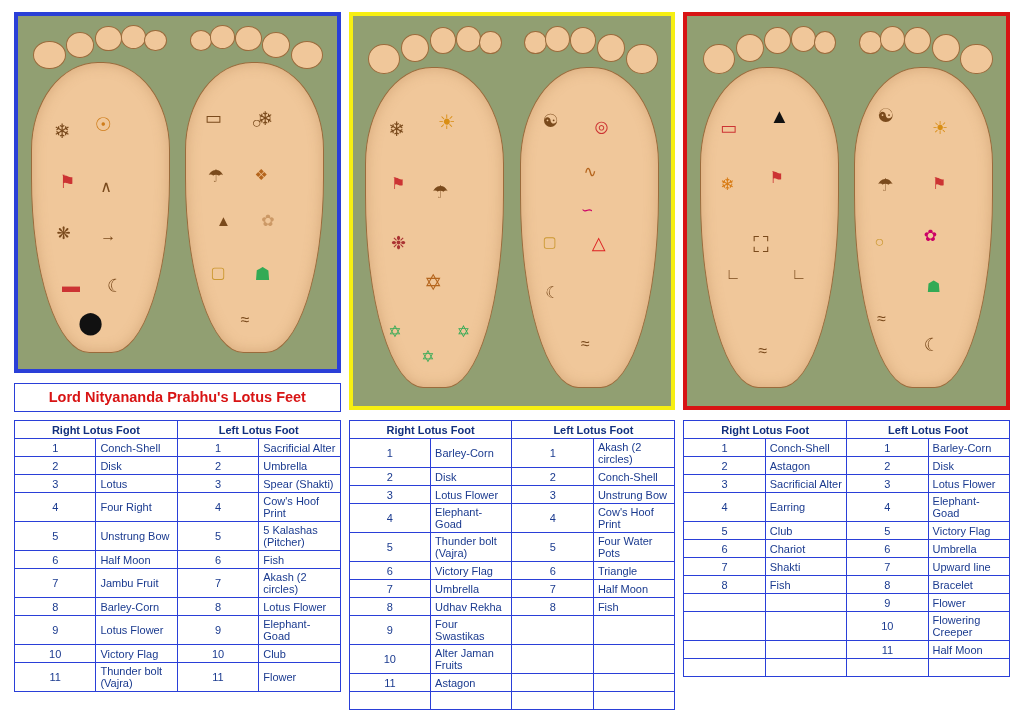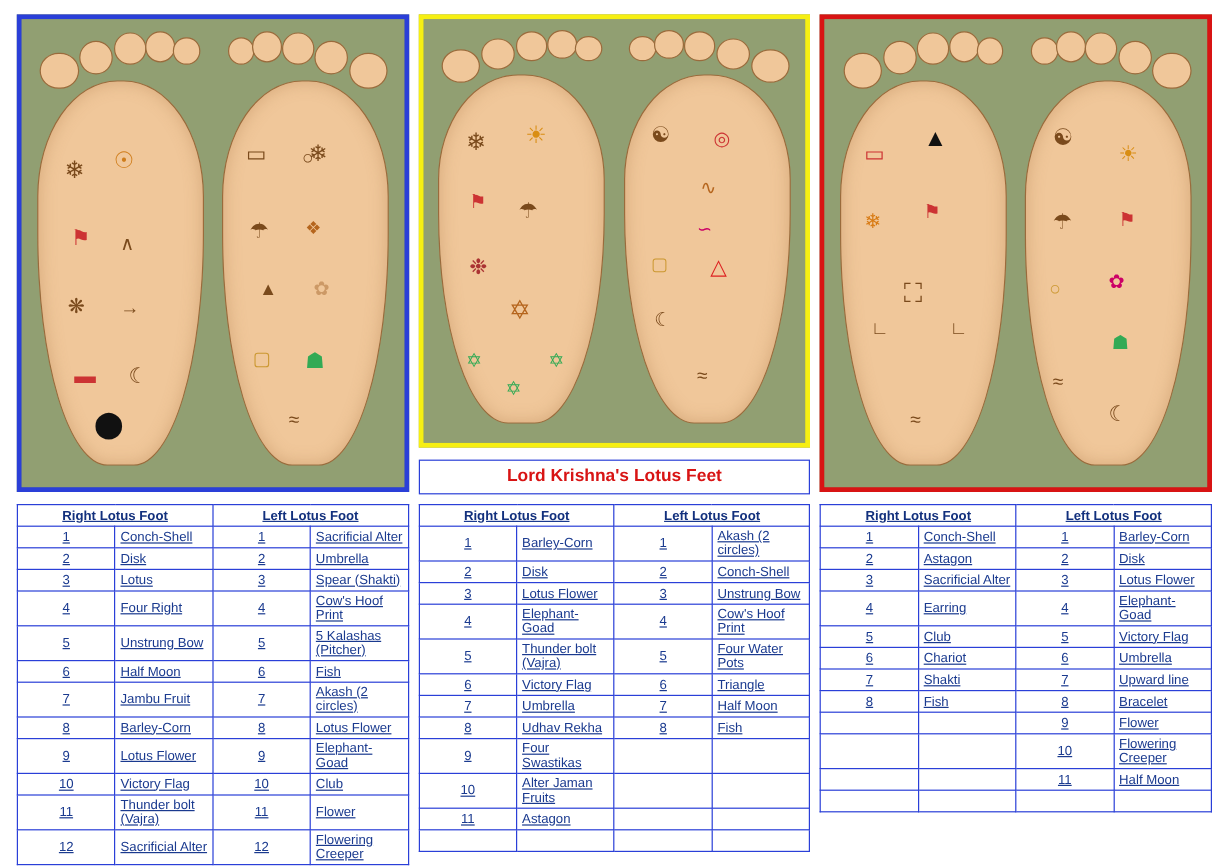--- a/index.html
+++ b/index.html
@@ -103,21 +103,20 @@
     gap: 8px;
     margin-top: 8px;
   }
   .tblwrap { flex: 1 1 0; }
   table.ft {
     width: 100%;
     border-collapse: collapse;
     font-size: 11px;
     color: #1a3a8f;
     table-layout: fixed;
-    text-decoration: underline;
   }
   table.ft th, table.ft td {
     border: 1px solid #2a3fd8;
     padding: 2px 4px;
     height: 18px;
     box-sizing: border-box;
   }
   table.ft th {
     text-align: center;
     font-size: 11px;
@@ -174,20 +173,21 @@
             <span class="sym" style="left:16%;top:36%;font-size:18px;">☂</span>
             <span class="sym" style="left:50%;top:36%;font-size:15px;color:#b5651d;">❖</span>
             <span class="sym" style="left:22%;top:52%;font-size:15px;">▲</span>
             <span class="sym" style="left:55%;top:52%;font-size:16px;color:#c96;">✿</span>
             <span class="sym" style="left:18%;top:70%;font-size:16px;color:#c93;">▢</span>
             <span class="sym" style="left:50%;top:70%;font-size:18px;color:#3a5;">☗</span>
             <span class="sym" style="left:40%;top:86%;font-size:16px;">≈</span>
           </div>
         </div>
       </div>
+      <div class="caption">Lord Nityananda Prabhu's Lotus Feet</div>
     </div>
 
     <div class="panel">
       <div class="art yellow">
         <div class="inner">
           <div class="toes left">
             <div class="foot toe" style="width:22%;height:46%;left:2%;top:38%;"></div>
             <div class="foot toe" style="width:19%;height:42%;left:26%;top:22%;"></div>
             <div class="foot toe" style="width:18%;height:40%;left:47%;top:12%;"></div>
             <div class="foot toe" style="width:17%;height:38%;left:66%;top:10%;"></div>
@@ -216,21 +216,20 @@
             <span class="sym" style="left:54%;top:16%;font-size:16px;color:#c33;">◎</span>
             <span class="sym" style="left:46%;top:30%;font-size:16px;color:#b5651d;">∿</span>
             <span class="sym" style="left:44%;top:42%;font-size:15px;color:#c06;">∽</span>
             <span class="sym" style="left:16%;top:52%;font-size:15px;color:#c93;">▢</span>
             <span class="sym" style="left:52%;top:52%;font-size:18px;color:#d22;">△</span>
             <span class="sym" style="left:18%;top:68%;font-size:16px;">☾</span>
             <span class="sym" style="left:44%;top:84%;font-size:16px;">≈</span>
           </div>
         </div>
       </div>
-      <div class="caption">Lord Krishna's Lotus Feet</div>
     </div>
 
     <div class="panel">
       <div class="art red">
         <div class="inner">
           <div class="toes left">
             <div class="foot toe" style="width:22%;height:46%;left:2%;top:38%;"></div>
             <div class="foot toe" style="width:19%;height:42%;left:26%;top:22%;"></div>
             <div class="foot toe" style="width:18%;height:40%;left:47%;top:12%;"></div>
             <div class="foot toe" style="width:17%;height:38%;left:66%;top:10%;"></div>
@@ -340,26 +339,20 @@
               <td class="lbl">Victory Flag</td>
               <td class="num">10</td>
               <td class="lbl">Club</td>
             </tr>
           <tr>
               <td class="num">11</td>
               <td class="lbl">Thunder bolt (Vajra)</td>
               <td class="num">11</td>
               <td class="lbl">Flower</td>
             </tr>
-          <tr>
-              <td class="num">12</td>
-              <td class="lbl">Sacrificial Alter</td>
-              <td class="num">12</td>
-              <td class="lbl">Flowering Creeper</td>
-            </tr>
         </tbody>
       </table>
     </div>
 
     <div class="tblwrap">
       <table class="ft">
         <thead>
           <tr>
             <th colspan="2">Right Lotus Foot</th>
             <th colspan="2">Left Lotus Foot</th>

